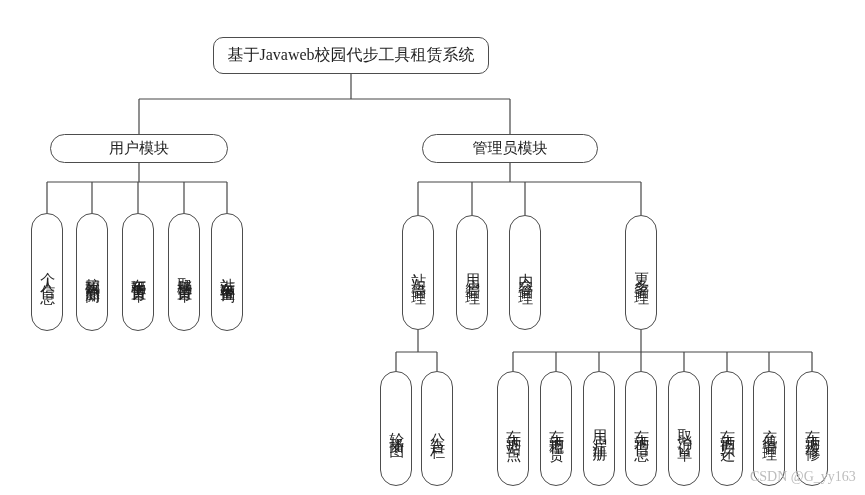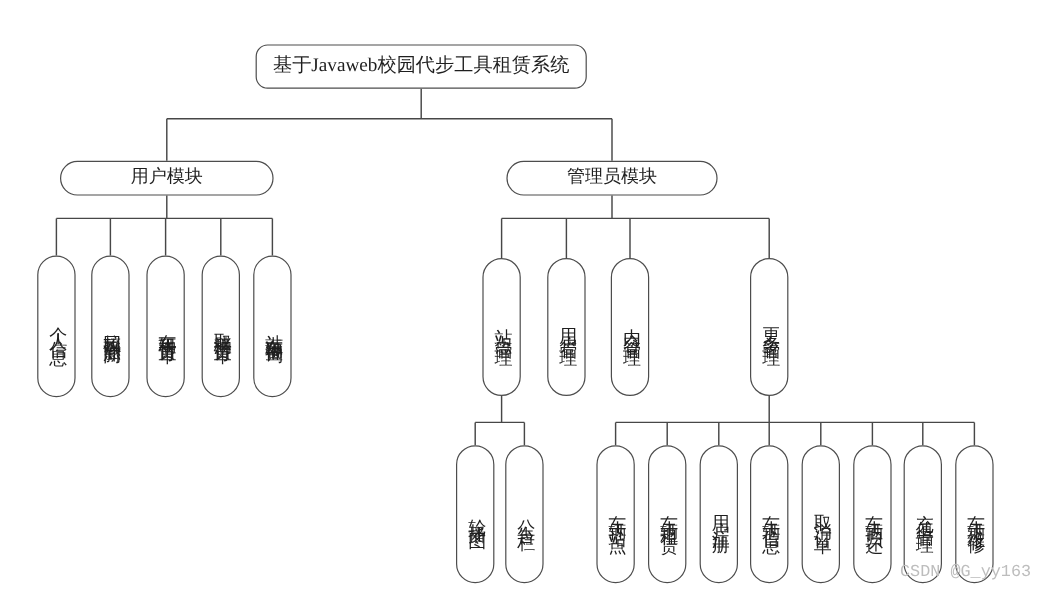--- a/index.html
+++ b/index.html
@@ -37,21 +37,21 @@
   .node.v{
     border-radius:16px;
     writing-mode:vertical-rl;
     text-orientation:upright;
     letter-spacing:6px;
     padding:6px 0;
   }
   .node.v.tight{letter-spacing:2px;}
   .watermark{
     position:absolute;
-    font-family:Liberation Mono, monospace;
+    font-family:Liberation Serif, serif;
     font-size:14px;
     color:var(--watermark);
     white-space:nowrap;
   }
 </style>
 </head>
 <body>
 
 <div class="canvas">
 

